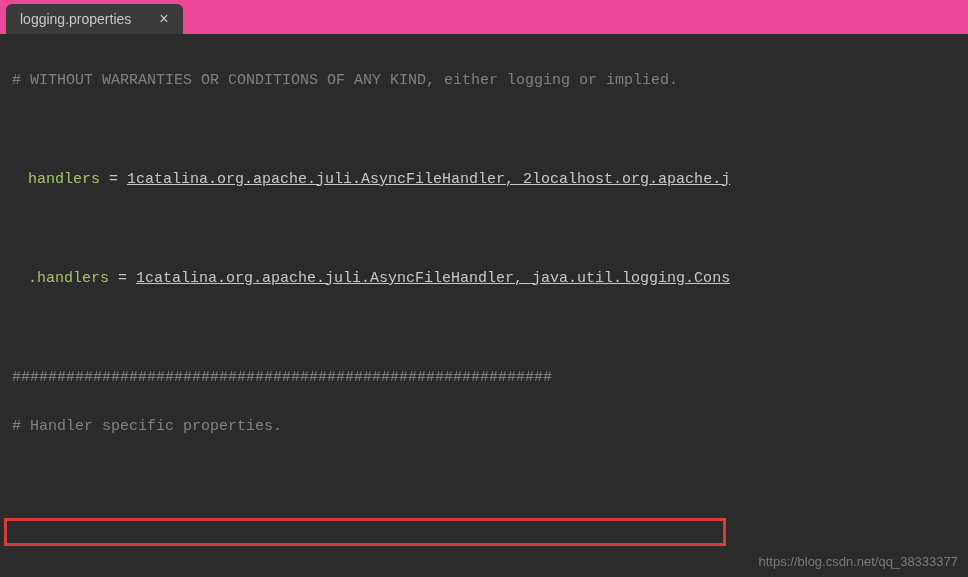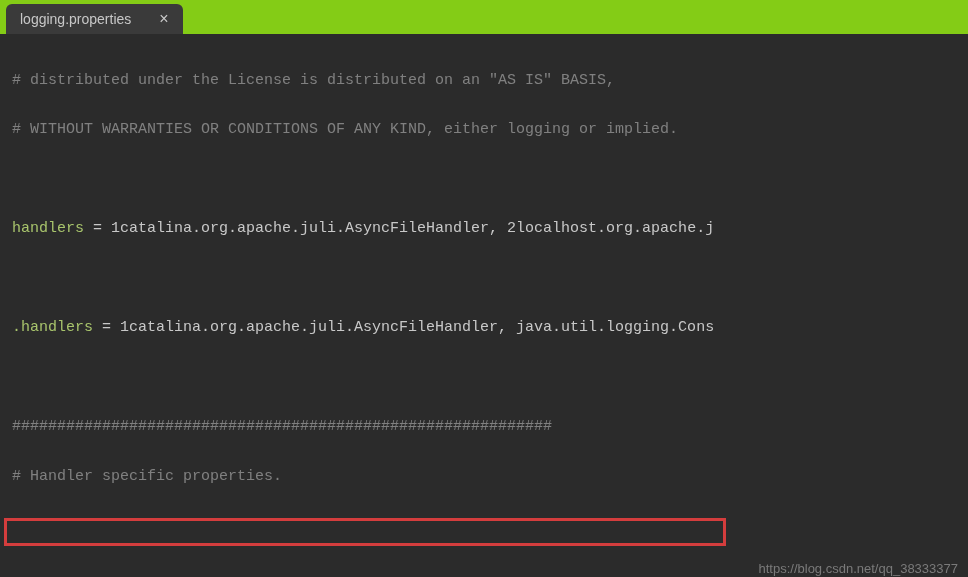--- a/index.html
+++ b/index.html
@@ -10,21 +10,21 @@
     body {
       background: #2b2b2b;
       font-family: 'Consolas', 'Monaco', 'Courier New', monospace;
       font-size: 15px;
       width: 968px;
       height: 577px;
       overflow: hidden;
       position: relative;
     }
     .tab-bar {
-      background: #84cc16;
+      background: #ec4899;
       height: 34px;
       display: flex;
       align-items: flex-end;
     }
     .tab {
       background: #3a3a3a;
       color: #c8c8c8;
       padding: 7px 14px;
       display: flex;
       align-items: center;
@@ -47,60 +47,61 @@
       line-height: 1.65;
       white-space: pre;
       overflow: hidden;
       position: relative;
     }
     .comment {
       color: #808080;
     }
     .key {
       color: #a8c46c;
+      margin-left: 16px;
     }
     .eq {
       color: #c8c8c8;
     }
     .value {
       color: #c8c8c8;
+      text-decoration: underline;
     }
     .line {
       display: block;
     }
     .highlight-box {
       position: absolute;
       border: 3px solid #d43d3d;
       left: 4px;
       top: 518px;
       width: 722px;
       height: 28px;
       pointer-events: none;
     }
     .watermark {
       position: absolute;
-      bottom: 1px;
+      bottom: 8px;
       right: 10px;
       color: #7a7a7a;
       font-size: 13px;
       font-family: Arial, sans-serif;
     }
   </style>
 </head>
 <body>
 
 <div class="tab-bar">
   <div class="tab">
     <span>logging.properties</span>
     <span class="tab-close">×</span>
   </div>
 </div>
 
 <div class="editor">
-<span class="line comment"># distributed under the License is distributed on an "AS IS" BASIS,</span>
 <span class="line comment"># WITHOUT WARRANTIES OR CONDITIONS OF ANY KIND, either logging or implied.</span>
 <span class="line"> </span>
 <span class="line"><span class="key">handlers </span><span class="eq">= </span><span class="value">1catalina.org.apache.juli.AsyncFileHandler, 2localhost.org.apache.j</span></span>
 <span class="line"> </span>
 <span class="line"><span class="key">.handlers </span><span class="eq">= </span><span class="value">1catalina.org.apache.juli.AsyncFileHandler, java.util.logging.Cons</span></span>
 <span class="line"> </span>
 <span class="line comment">############################################################</span>
 <span class="line comment"># Handler specific properties.</span>
 
 

